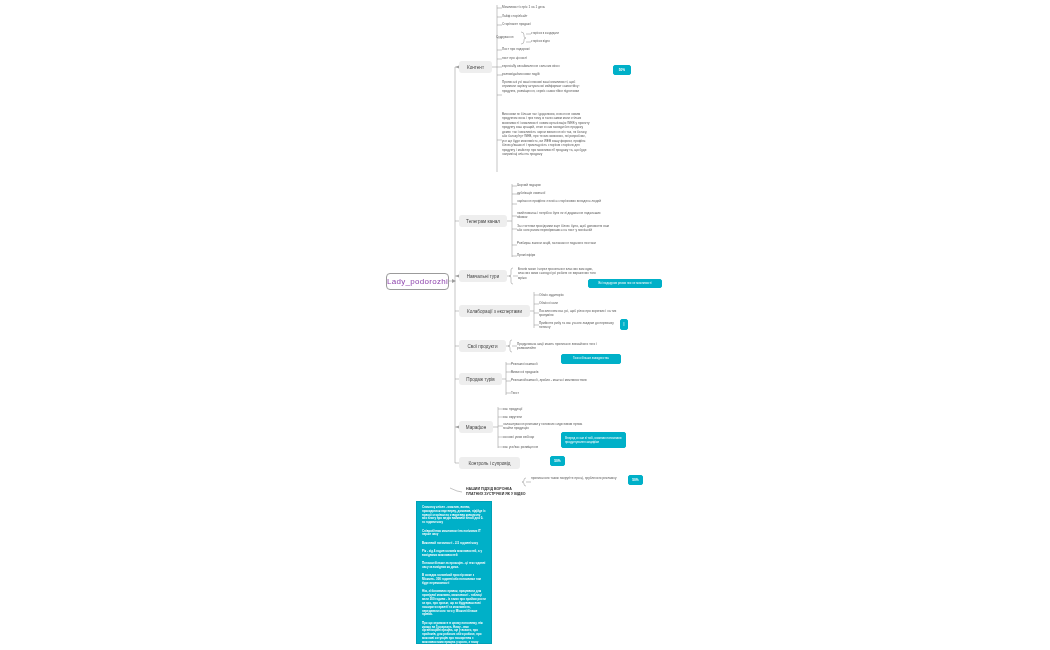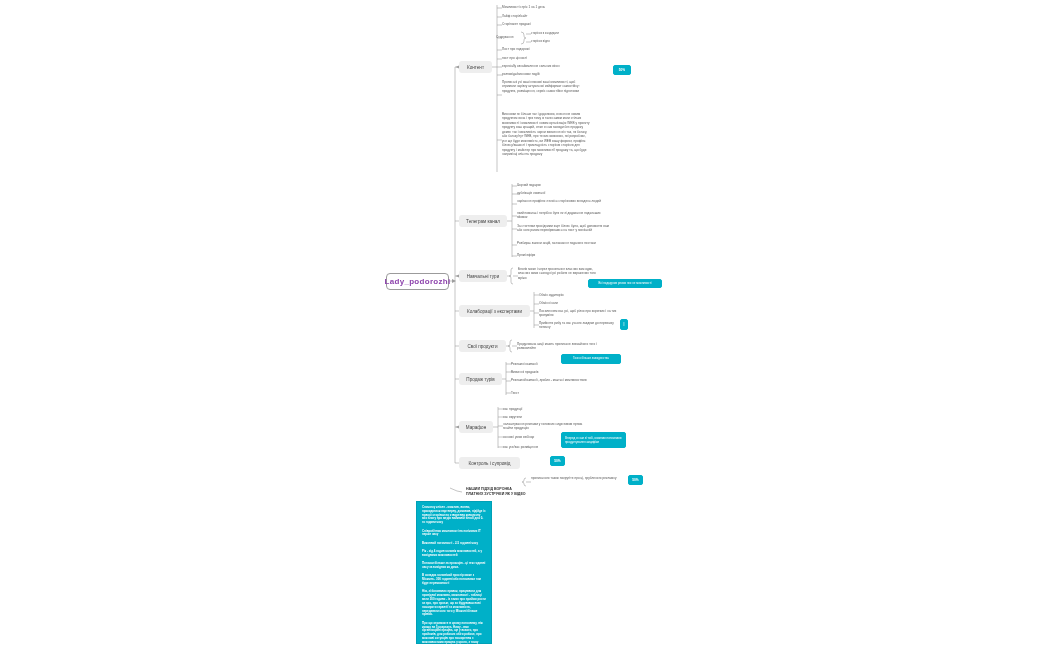--- a/index.html
+++ b/index.html
@@ -14,21 +14,21 @@
   svg.wires{position:absolute;left:0;top:0;width:1050px;height:650px;pointer-events:none;}
 
   
   .root-node{
     position:absolute;
     box-sizing:border-box;
     background:#ffffff;
     border:1px solid #9b9b9b;
     border-radius:4px;
     color:#8e44ad;
-    font-weight:bold;
+    font-weight:normal;
     font-size:8px;
     letter-spacing:.3px;
     display:flex;align-items:center;justify-content:center;
     white-space:nowrap;
   }
 
   
   .branch{
     position:absolute;
     box-sizing:border-box;

